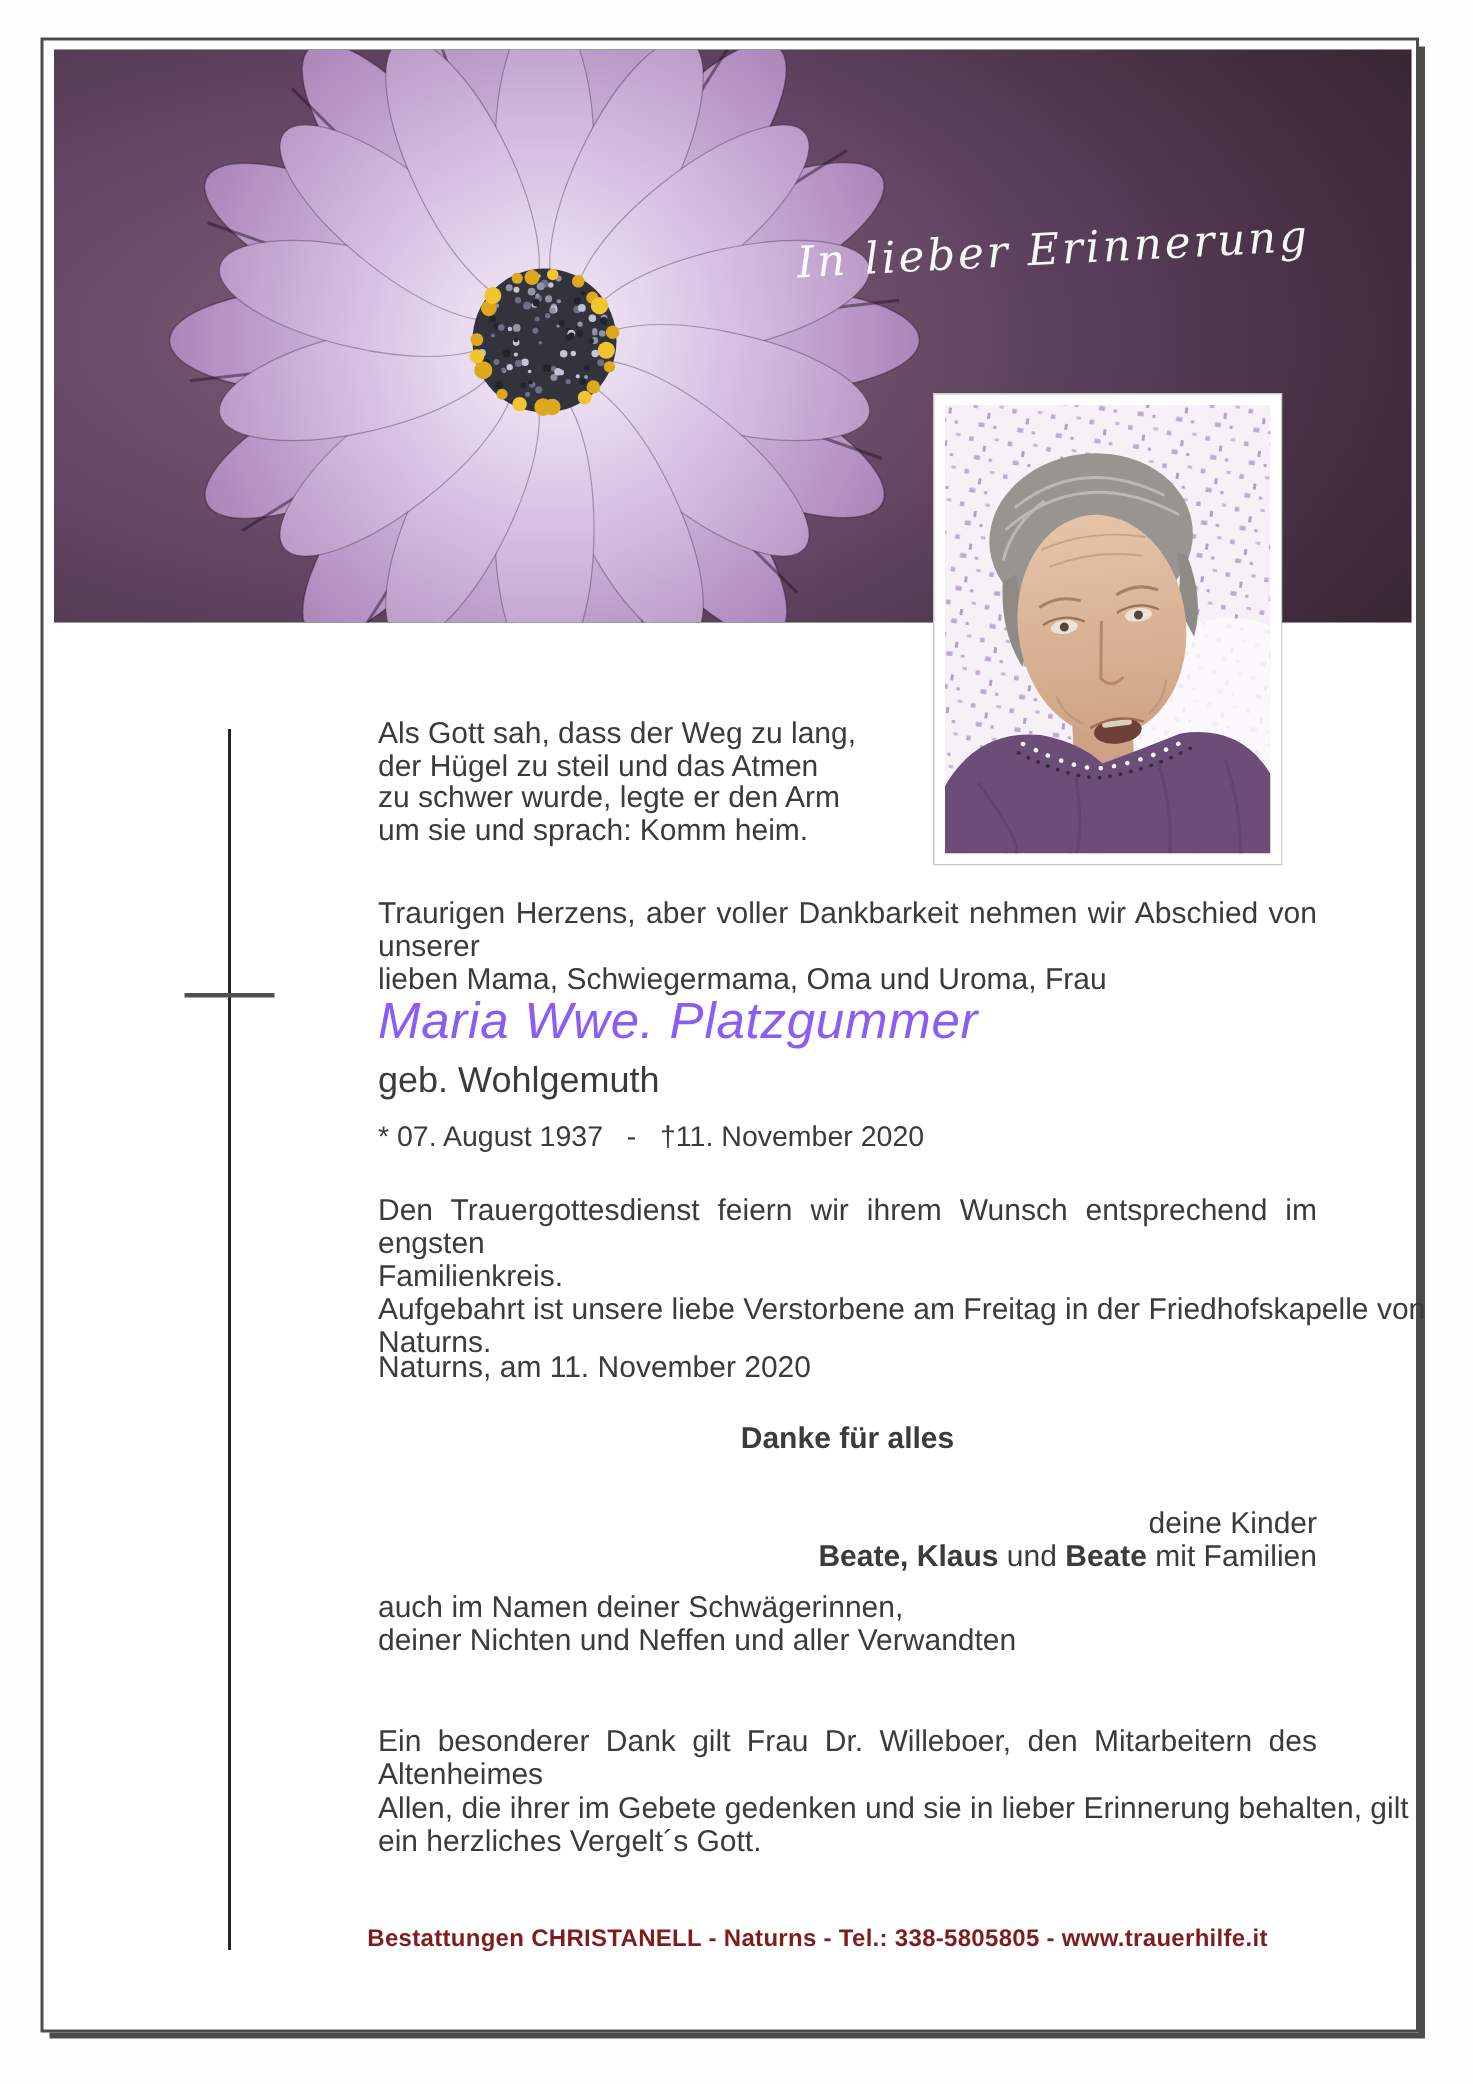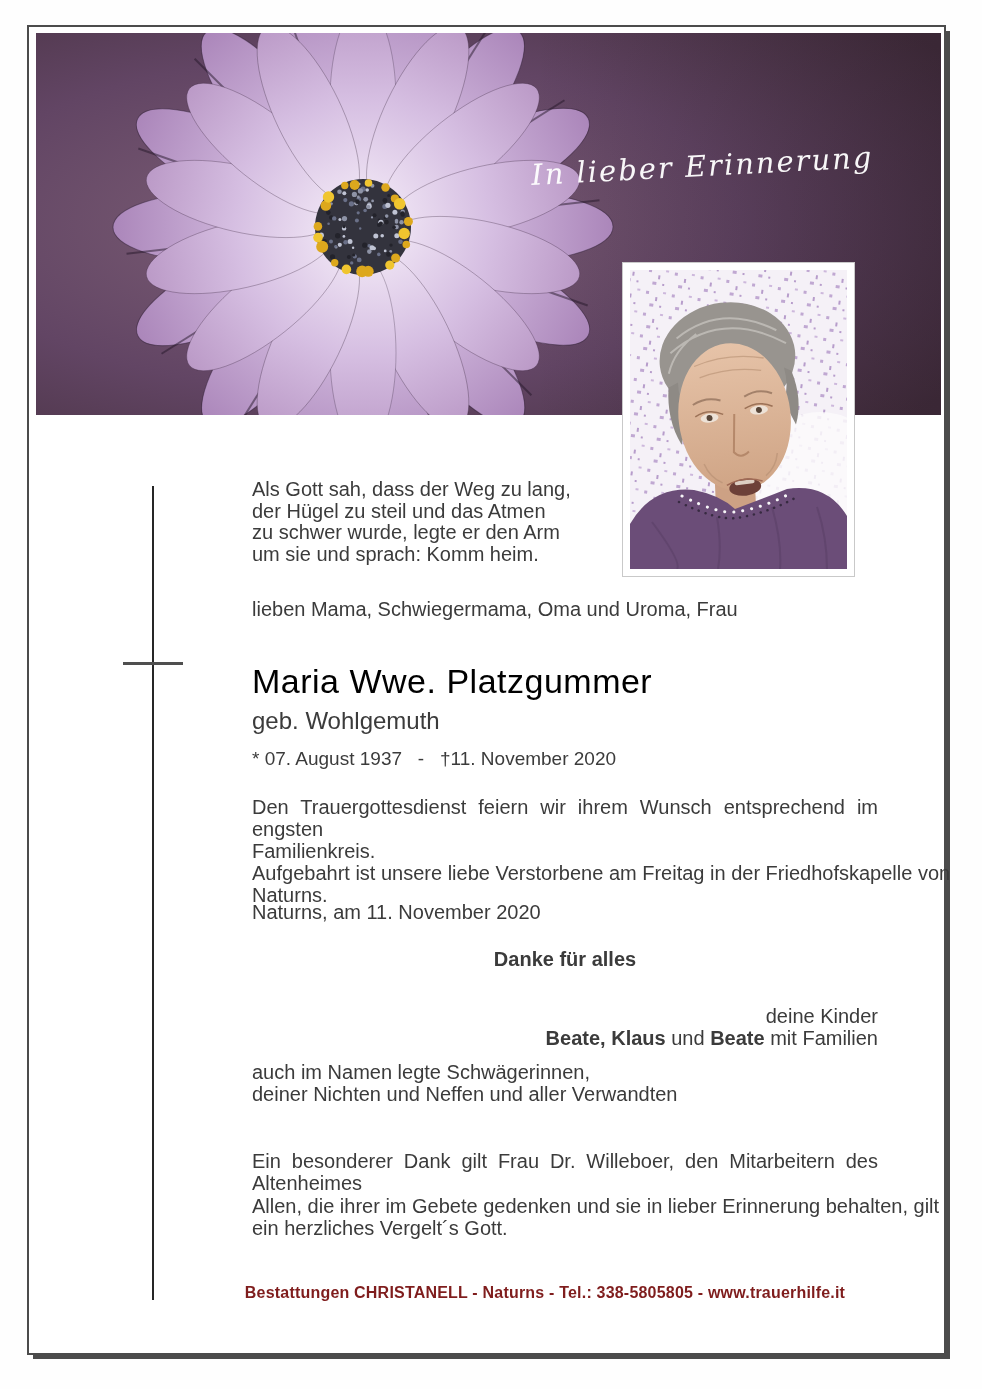--- a/index.html
+++ b/index.html
@@ -13,21 +13,21 @@
                font-style:italic;font-size:29px;color:#ffffff;letter-spacing:2px;
                transform:rotate(-3deg);opacity:.96;}
   .photo{position:absolute;left:622px;top:262px;width:233px;height:315px;}
   .cross-v{position:absolute;left:152px;top:486px;width:2px;height:814px;background:#262626;}
   .cross-h{position:absolute;left:123px;top:662px;width:60px;height:3px;background:#4f4f4f;}
   .tblock{position:absolute;left:252px;width:626px;font-size:20px;line-height:22px;}
   .tblock .line{white-space:nowrap;}
   .tblock .line.just{white-space:normal;text-align:justify;text-align-last:justify;}
   .poem{top:479px;line-height:21.5px;}
   .intro{top:598px;}
-  .name{top:660px;font-size:34px;line-height:42px;color:#000000;letter-spacing:.5px;}
+  .name{top:660px;font-size:34px;line-height:42px;color:#8b5cf6;letter-spacing:.5px;font-style:italic;}
   .gebname{top:706px;font-size:24px;line-height:30px;}
   .dates{top:746px;font-size:19px;line-height:25px;}
   .announce{top:796px;}
   .place{top:901px;}
   .danke{top:948px;font-weight:bold;text-align:center;}
   .children{top:1005px;text-align:right;}
   .relatives{top:1061px;}
   .special{top:1150px;}
   .closing{top:1195px;}
   .footer{position:absolute;left:200px;top:1284px;width:690px;text-align:center;
@@ -282,20 +282,21 @@
   </div>
 
   <div class="tblock poem">
     <div class="line">Als Gott sah, dass der Weg zu lang,</div>
     <div class="line">der Hügel zu steil und das Atmen</div>
     <div class="line">zu schwer wurde, legte er den Arm</div>
     <div class="line">um sie und sprach: Komm heim.</div>
   </div>
 
   <div class="tblock intro">
+    <div class="line just">Traurigen Herzens, aber voller Dankbarkeit nehmen wir Abschied von unserer</div>
     <div class="line">lieben Mama, Schwiegermama, Oma und Uroma, Frau</div>
   </div>
 
   <div class="tblock name">Maria Wwe. Platzgummer</div>
   <div class="tblock gebname">geb. Wohlgemuth</div>
   <div class="tblock dates">* 07. August 1937&nbsp;&nbsp;&nbsp;-&nbsp;&nbsp;&nbsp;†11. November 2020</div>
 
   <div class="tblock announce">
     <div class="line just">Den Trauergottesdienst feiern wir ihrem Wunsch entsprechend im engsten</div>
     <div class="line">Familienkreis.</div>
@@ -305,21 +306,21 @@
 
   <div class="tblock place">Naturns, am 11. November 2020</div>
   <div class="tblock danke">Danke für alles</div>
 
   <div class="tblock children">
     <div class="line">deine Kinder</div>
     <div class="line"><span class="b">Beate, Klaus</span><span> und </span><span class="b">Beate</span><span> mit Familien</span></div>
   </div>
 
   <div class="tblock relatives">
-    <div class="line">auch im Namen legte Schwägerinnen,</div>
+    <div class="line">auch im Namen deiner Schwägerinnen,</div>
     <div class="line">deiner Nichten und Neffen und aller Verwandten</div>
   </div>
 
   <div class="tblock special">
     <div class="line just">Ein besonderer Dank gilt Frau Dr. Willeboer, den Mitarbeitern des Altenheimes</div>
   </div>
 
   <div class="tblock closing">
     <div class="line">Allen, die ihrer im Gebete gedenken und sie in lieber Erinnerung behalten, gilt</div>
     <div class="line">ein herzliches Vergelt´s Gott.</div>

